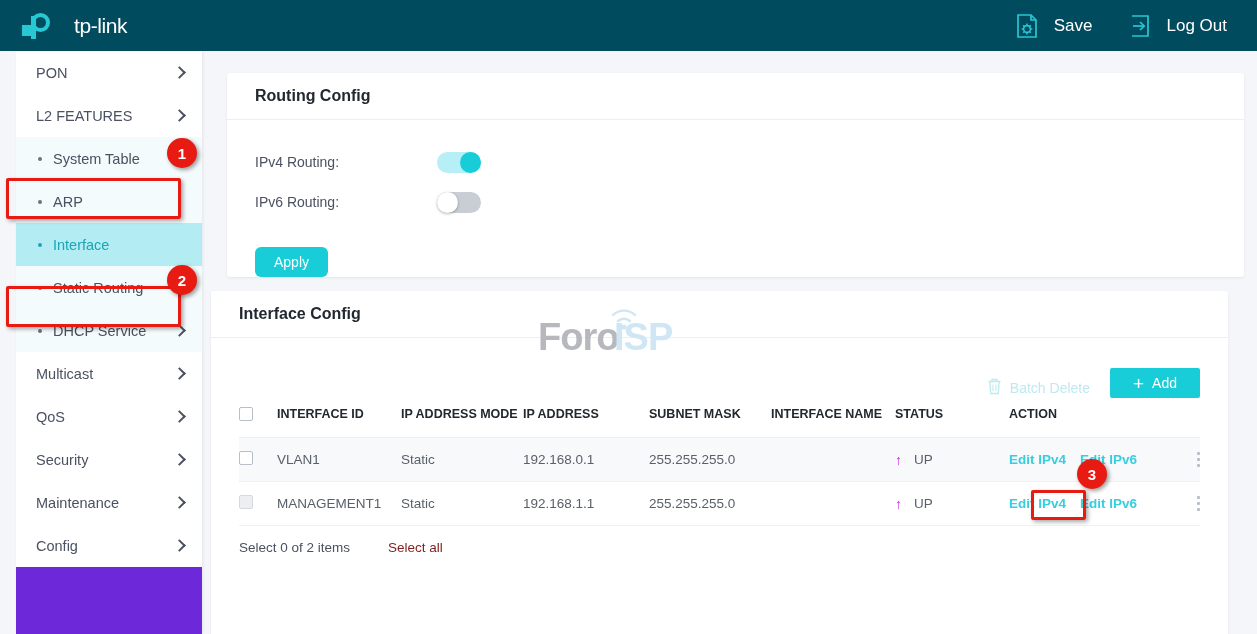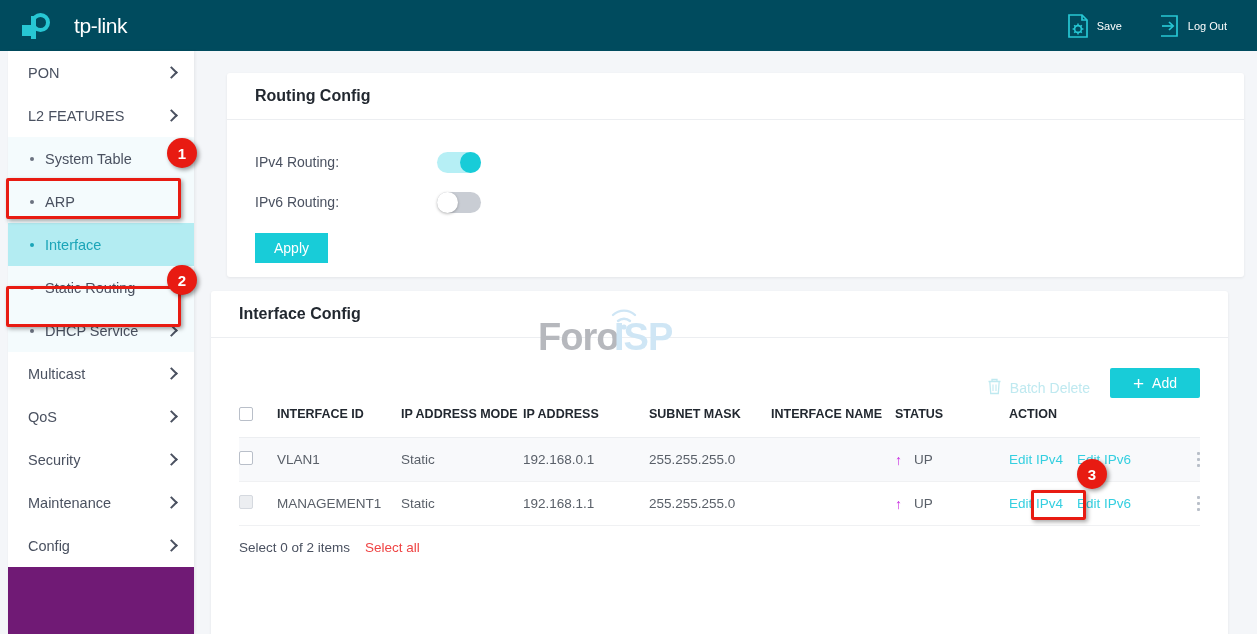--- a/index.html
+++ b/index.html
@@ -35,27 +35,27 @@
     background: #27c7d4;
   }
   .logo-text {
     color: #ffffff; font-size: 21px; letter-spacing: -0.4px;
     margin-left: 22px; font-weight: 400;
   }
   .topbar-right {
     margin-left: auto; display: flex; align-items: center; margin-right: 30px;
   }
   .top-action { display: flex; align-items: center; cursor: pointer; margin-left: 36px; }
-  .top-action .label { color: #ffffff; font-size: 11px; margin-left: 8px; }
+  .top-action .label { color: #ffffff; font-size: 17px; margin-left: 16px; }
   .ic-box { width: 22px; height: 24px; }
 
   
   .sidebar {
-    position: absolute; left: 8px; top: 51px; width: 186px; height: 583px;
-    background: #701a75;
+    position: absolute; left: 16px; top: 51px; width: 186px; height: 583px;
+    background: #6d28d9;
     box-shadow: 1px 0 3px rgba(0,0,0,0.07);
     overflow: hidden;
   }
   .nav-item {
     position: relative; height: 43px; display: flex; align-items: center;
     padding: 0 16px 0 20px; cursor: pointer;
     color: #4a5160; font-size: 14.5px;
     background: #ffffff;
   }
   .nav-item .chev {
@@ -109,22 +109,22 @@
   }
   .switch .knob {
     position: absolute; top: 0px; left: 0px; width: 21px; height: 21px;
     border-radius: 50%; background: #ffffff;
     box-shadow: 0 1px 3px rgba(0,0,0,0.28);
   }
   .switch.on { background: #b6eff5; }
   .switch.on .knob { left: 23px; background: #18ccd8; box-shadow: none; }
 
   .btn-apply {
-    margin-top: 13px; width: 73px; height: 30px; border: none;
-    background: #18ccd8; color: #ffffff; font-size: 14px; border-radius: 0;
+    margin-top: 27px; width: 73px; height: 30px; border: none;
+    background: #18ccd8; color: #ffffff; font-size: 14px; border-radius: 6px;
     cursor: pointer; font-family: inherit; text-align: center;
   }
 
   
   .watermark {
     position: absolute; left: 327px; top: 7px; width: 170px; height: 56px;
     pointer-events: none; user-select: none;
   }
   .wm-text {
     font-size: 38px; font-weight: bold; letter-spacing: -1px;
@@ -164,29 +164,29 @@
   }
   tr.row-alt td { background: #f8f9fb; }
   .cbox {
     width: 14px; height: 14px; border: 1px solid #b9bfc9;
     border-radius: 2px; background: #ffffff; display: inline-block; cursor: pointer;
   }
   .cbox.disabled { background: #eceef1; border-color: #d5d9df; cursor: default; }
   .status-cell { display: flex; align-items: center; }
   .arrow-up { color: #c827e0; font-size: 14px; margin-right: 12px; line-height: 1; }
   .link { color: #35cfe0; cursor: pointer; }
-  .act-wrap { display: flex; align-items: center; }
+  .act-wrap { display: flex; align-items: center; font-weight: bold; }
   .act-wrap .link + .link { margin-left: 14px; }
   .kebab { margin-left: auto; display: flex; flex-direction: column; gap: 3px; cursor: pointer; }
   .kebab i { width: 3px; height: 3px; background: #b9bfc9; display: block; border-radius: 1px; }
   .table-footer {
     display: flex; align-items: center; padding: 14px 28px 0 28px;
     font-size: 13.5px; color: #4a5160;
   }
-  .table-footer .select-all { color: #ef4444; margin-left: 15px; cursor: pointer; }
+  .table-footer .select-all { color: #7f1d1d; margin-left: 38px; cursor: pointer; }
 
   
   .ann-box {
     position: absolute; border: 3px solid #e81b12; border-radius: 2px;
     box-shadow: 2px 2px 4px rgba(0,0,0,0.35); pointer-events: none;
   }
   .ann-badge {
     position: absolute; width: 30px; height: 30px; border-radius: 50%;
     background: #e81b12; color: #ffffff; font-size: 15px; font-weight: bold;
     display: flex; align-items: center; justify-content: center;

